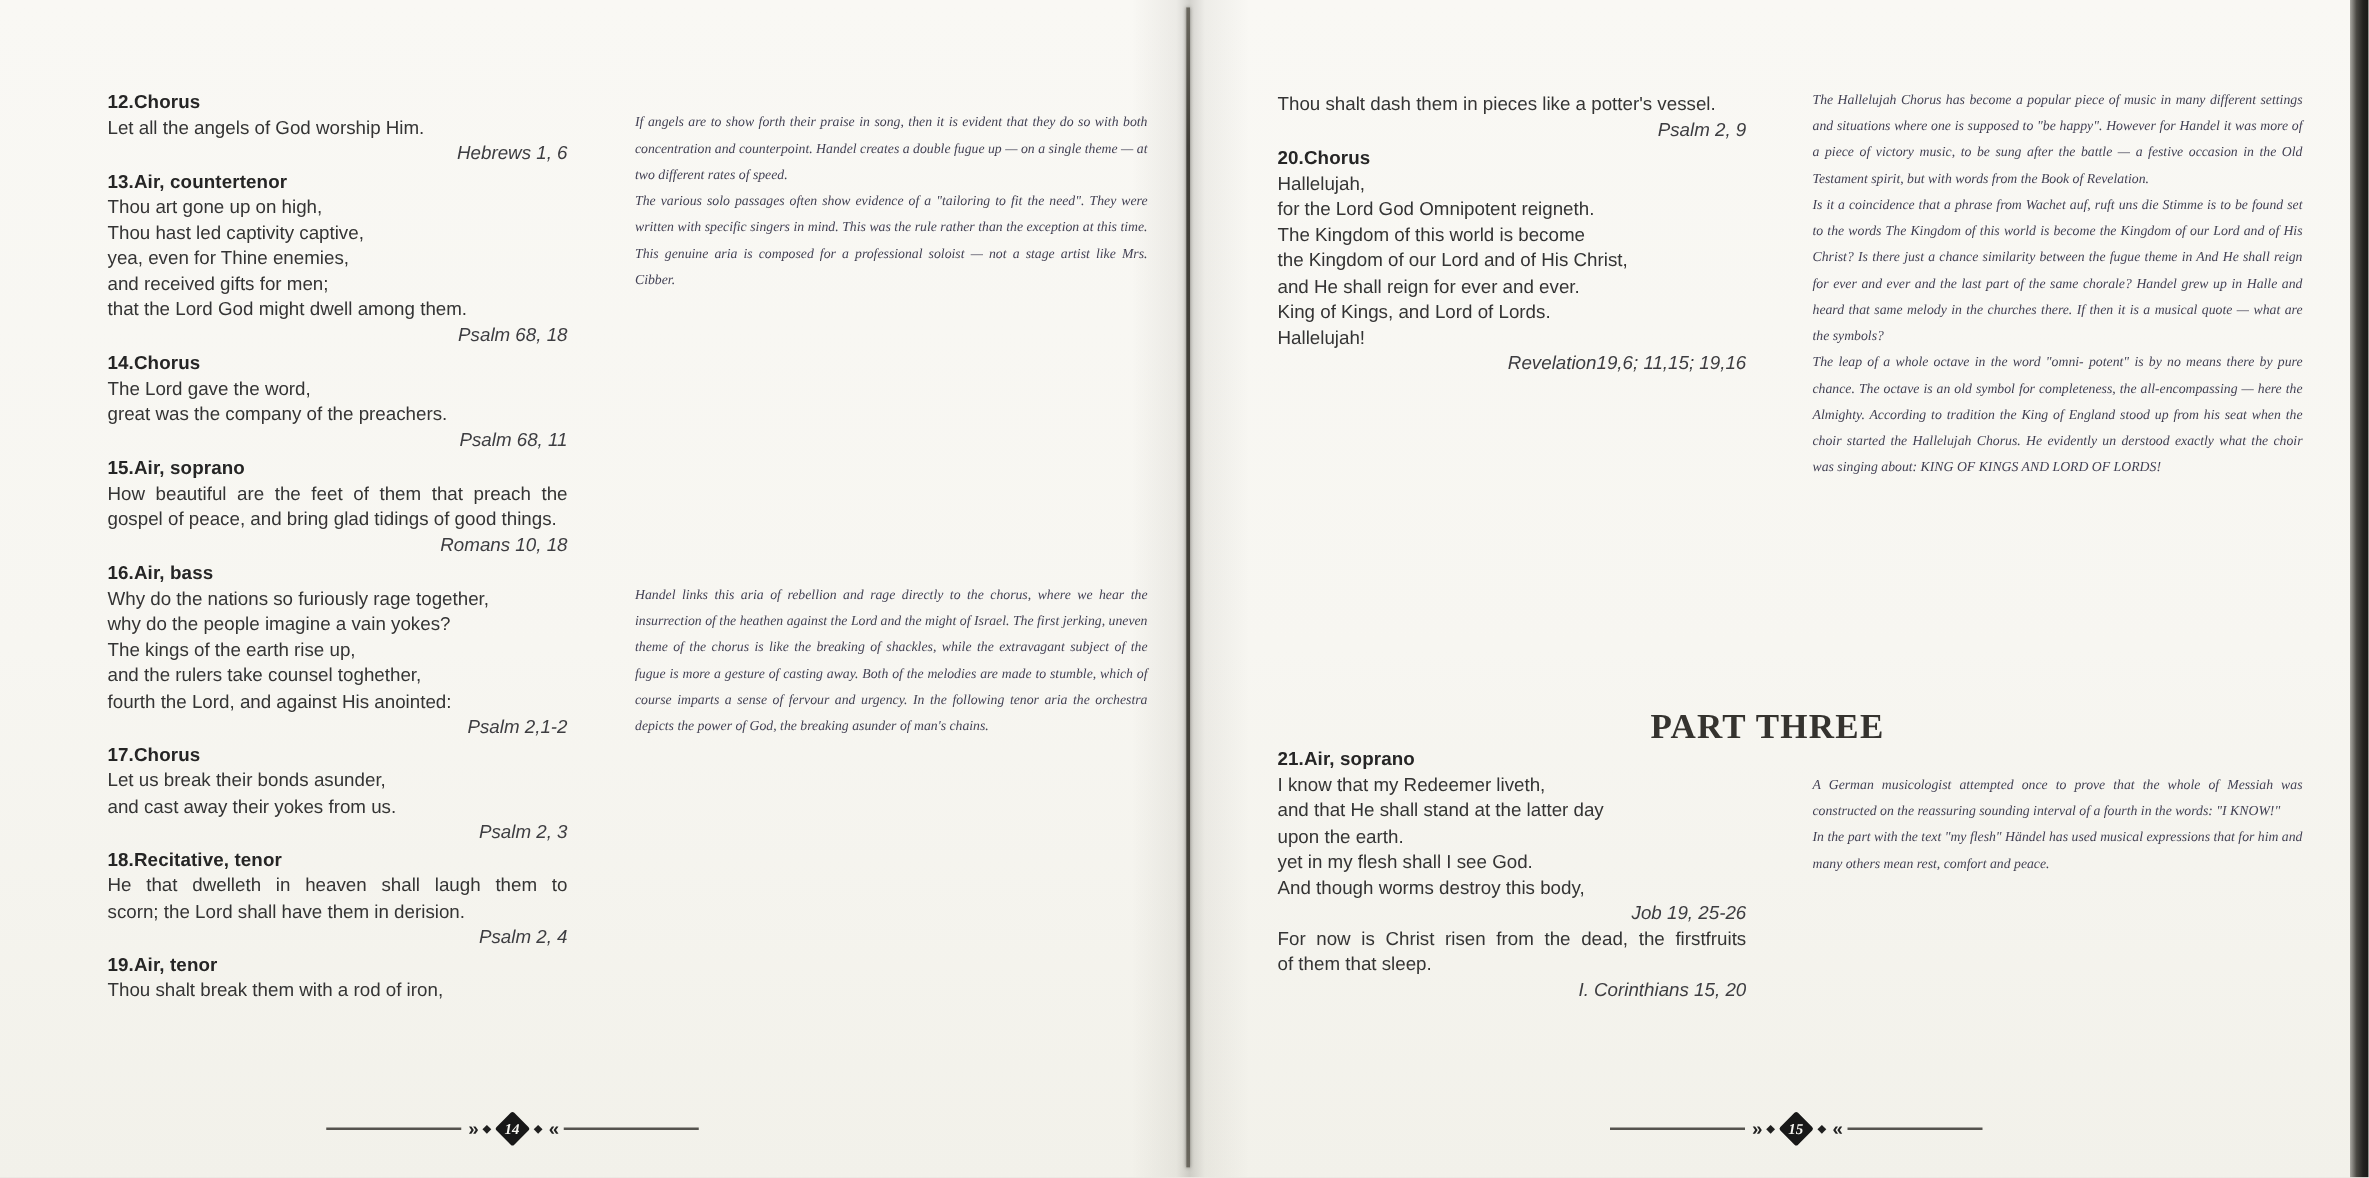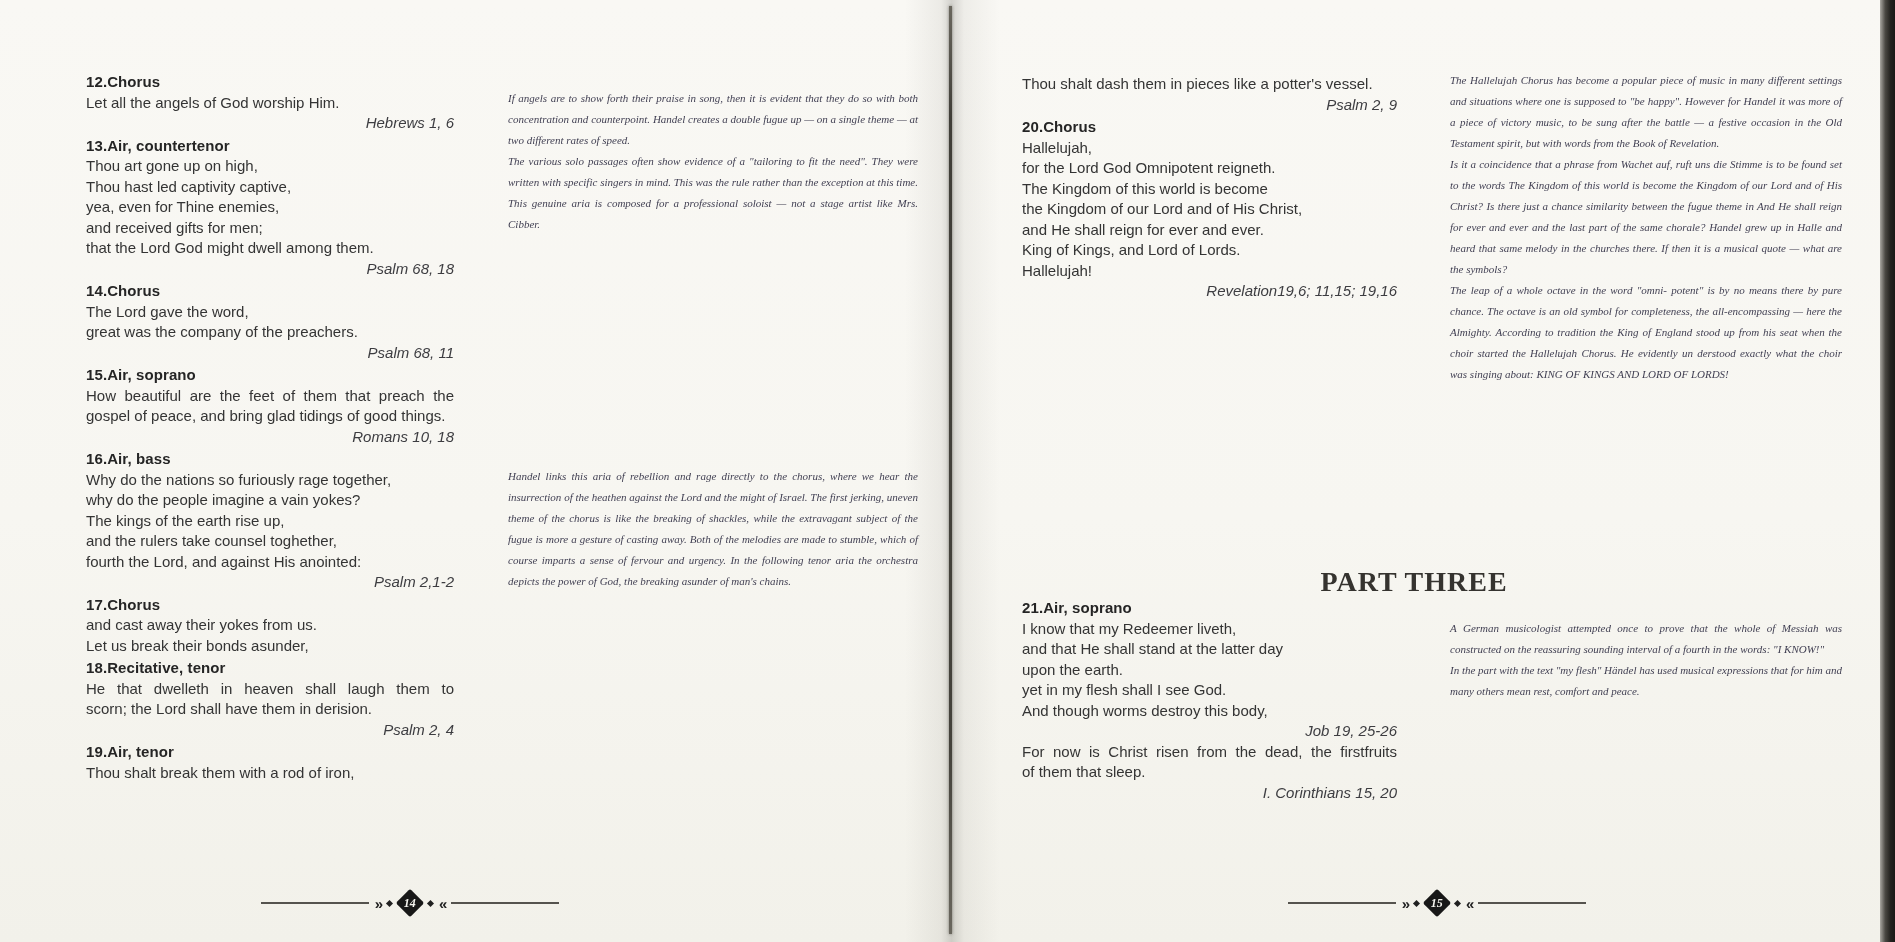--- a/index.html
+++ b/index.html
@@ -103,22 +103,23 @@
         <div class="m-title">16.Air, bass</div>
         <div class="m-line">Why do the nations so furiously rage together,</div>
         <div class="m-line">why do the people imagine a vain yokes?</div>
         <div class="m-line">The kings of the earth rise up,</div>
         <div class="m-line">and the rulers take counsel toghether,</div>
         <div class="m-line">fourth the Lord, and against His anointed:</div>
         <div class="m-ref">Psalm 2,1-2</div>
       </div>
       <div class="movement">
         <div class="m-title">17.Chorus</div>
+        <div class="m-line">Let us break their bonds asunder,</div>
         <div class="m-line">and cast away their yokes from us.</div>
-        <div class="m-line">Let us break their bonds asunder,</div>
+        <div class="m-ref">Psalm 2, 3</div>
       </div>
       <div class="movement">
         <div class="m-title">18.Recitative, tenor</div>
         <div class="m-line just">He that dwelleth in heaven shall laugh them to</div>
         <div class="m-line">scorn; the Lord shall have them in derision.</div>
         <div class="m-ref">Psalm 2, 4</div>
       </div>
       <div class="movement">
         <div class="m-title">19.Air, tenor</div>
         <div class="m-line">Thou shalt break them with a rod of iron,</div>

